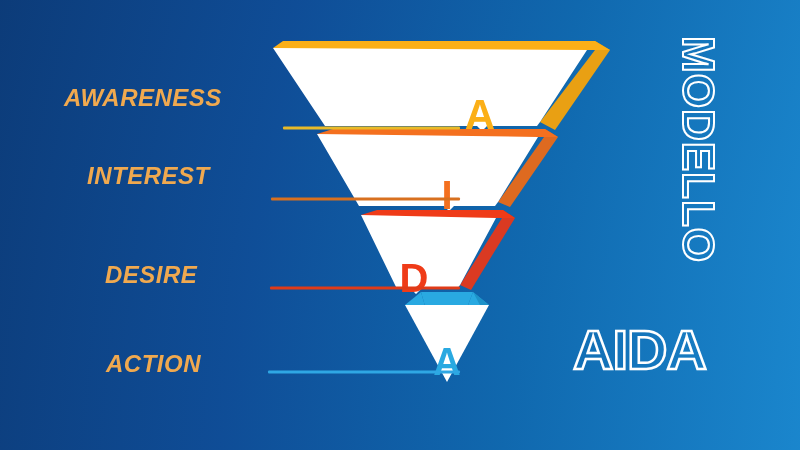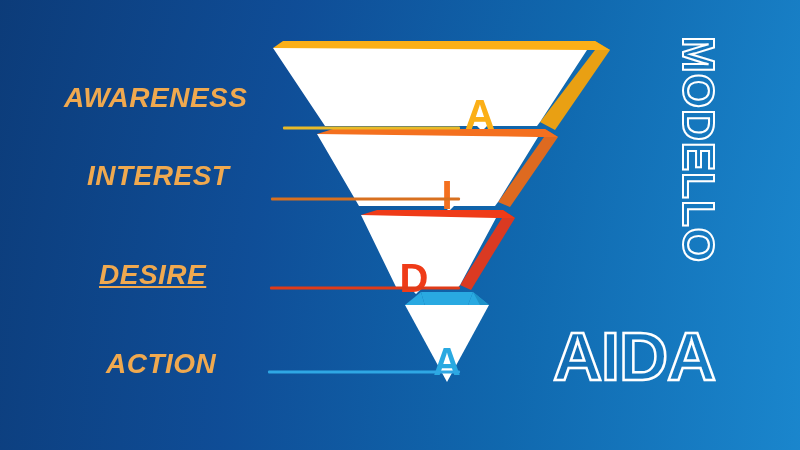--- a/index.html
+++ b/index.html
@@ -25,21 +25,21 @@
   
   #funnel { position: absolute; left: 255px; top: 30px; width: 450px; height: 390px; }
   #funnel svg { display: block; overflow: visible; }
 
   
   .label {
     position: absolute;
     color: #f0a94f;
     font-weight: bold;
     font-style: italic;
-    font-size: 28px;
+    font-size: 24px;
     letter-spacing: .5px;
     white-space: nowrap;
     text-align: left;
     transform: translateY(-50%);
   }
   .connector {
     position: absolute;
     height: 3px;
     transform: translateY(-50%);
     border-radius: 1px;
@@ -58,23 +58,23 @@
   #modello-word {
     top: 36px;
     left: 676px;
     font-size: 44px;
     letter-spacing: 1px;
     transform-origin: left top;
     transform: rotate(90deg) translate(0, -44px);
     -webkit-text-stroke-width: 2px;
   }
   #aida-word {
-    left: 553px;
+    left: 573px;
     top: 322px;
-    font-size: 68px;
+    font-size: 56px;
     letter-spacing: -1px;
     -webkit-text-stroke-width: 2.5px;
   }
 </style>
 </head>
 <body>
 
 <div id="stage">
 
   <div id="bg-grad-overlay"></div>
@@ -120,21 +120,21 @@
       <text x="192" y="345" text-anchor="middle" font-family="Liberation Sans, sans-serif" font-size="38" font-weight="bold" fill="#29a9e1">A</text>
     </svg>
   </div>
 
   <div class="label" style="left:64px; top:98px;">AWARENESS</div>
   <div class="connector" style="left:283px; top:128px; width:177px; background:#e8ba28;"></div>
 
   <div class="label" style="left:87px; top:176px;">INTEREST</div>
   <div class="connector" style="left:271px; top:199px; width:189px; background:#d8701f;"></div>
 
-  <div class="label" style="left:99px; top:275px;text-decoration:underline;">DESIRE</div>
+  <div class="label" style="left:105px; top:275px;">DESIRE</div>
   <div class="connector" style="left:270px; top:288px; width:190px; background:#e03b18;"></div>
 
   <div class="label" style="left:106px; top:364px;">ACTION</div>
   <div class="connector" style="left:268px; top:372px; width:192px; background:#2fa7e4;"></div>
 
   <div class="outline-text" id="modello-word">MODELLO</div>
 
   <div class="outline-text" id="aida-word">AIDA</div>
 
 </div>

